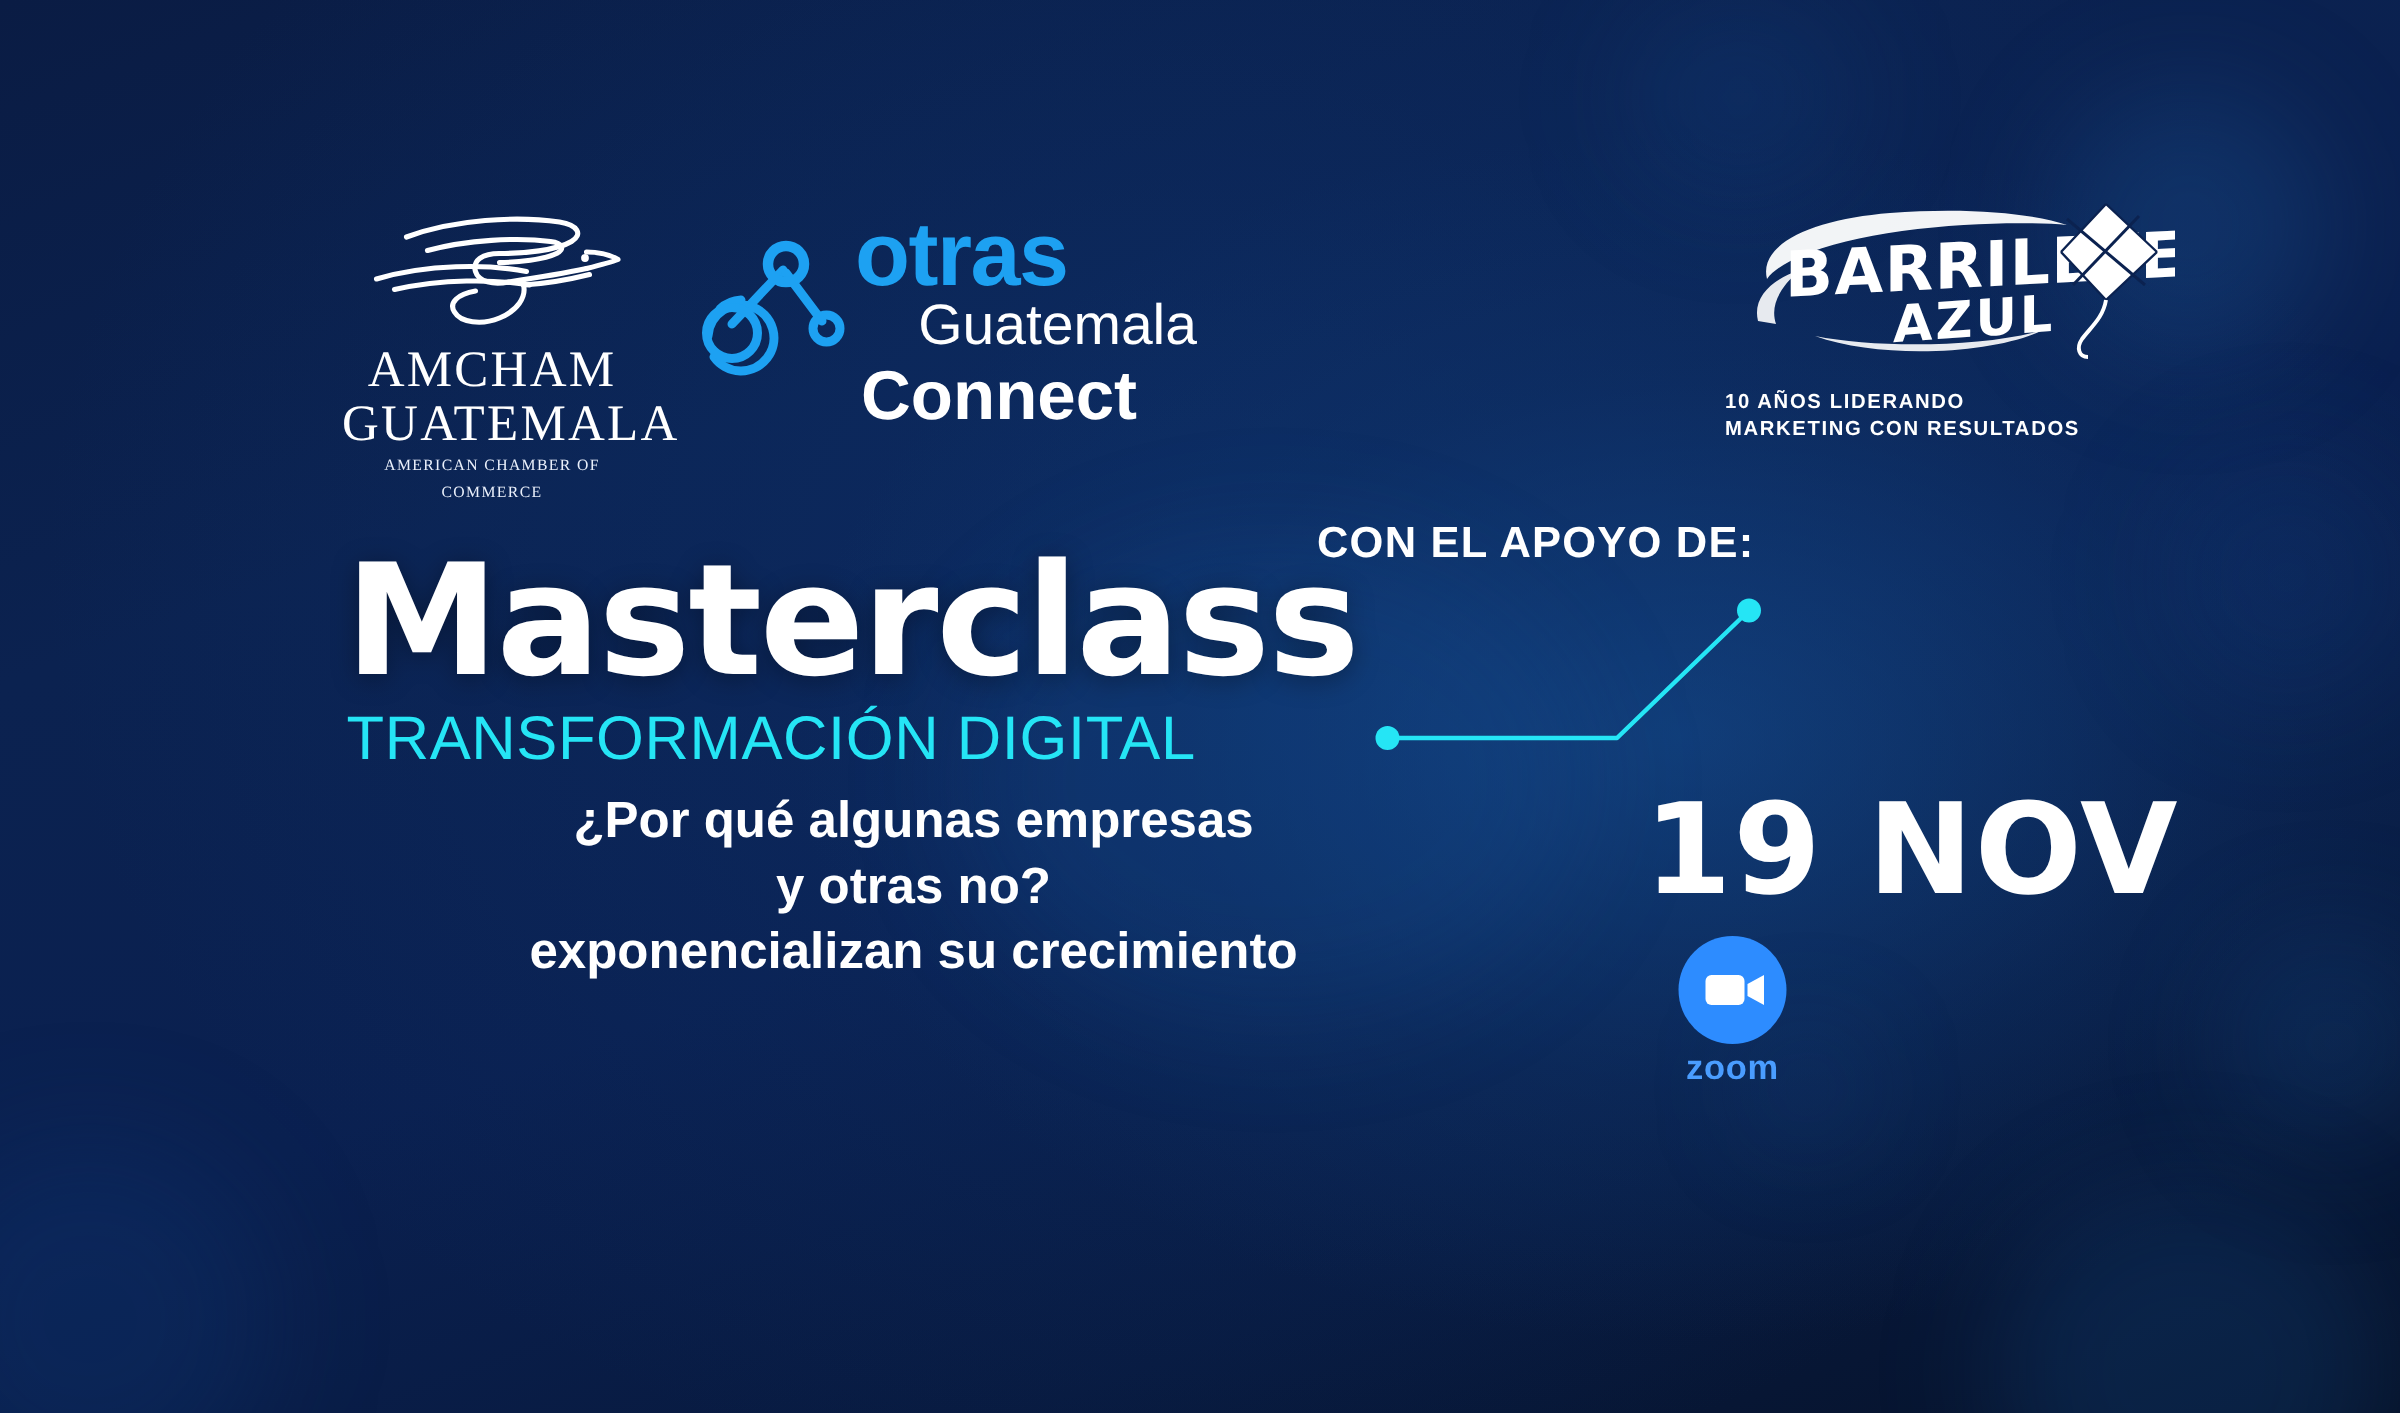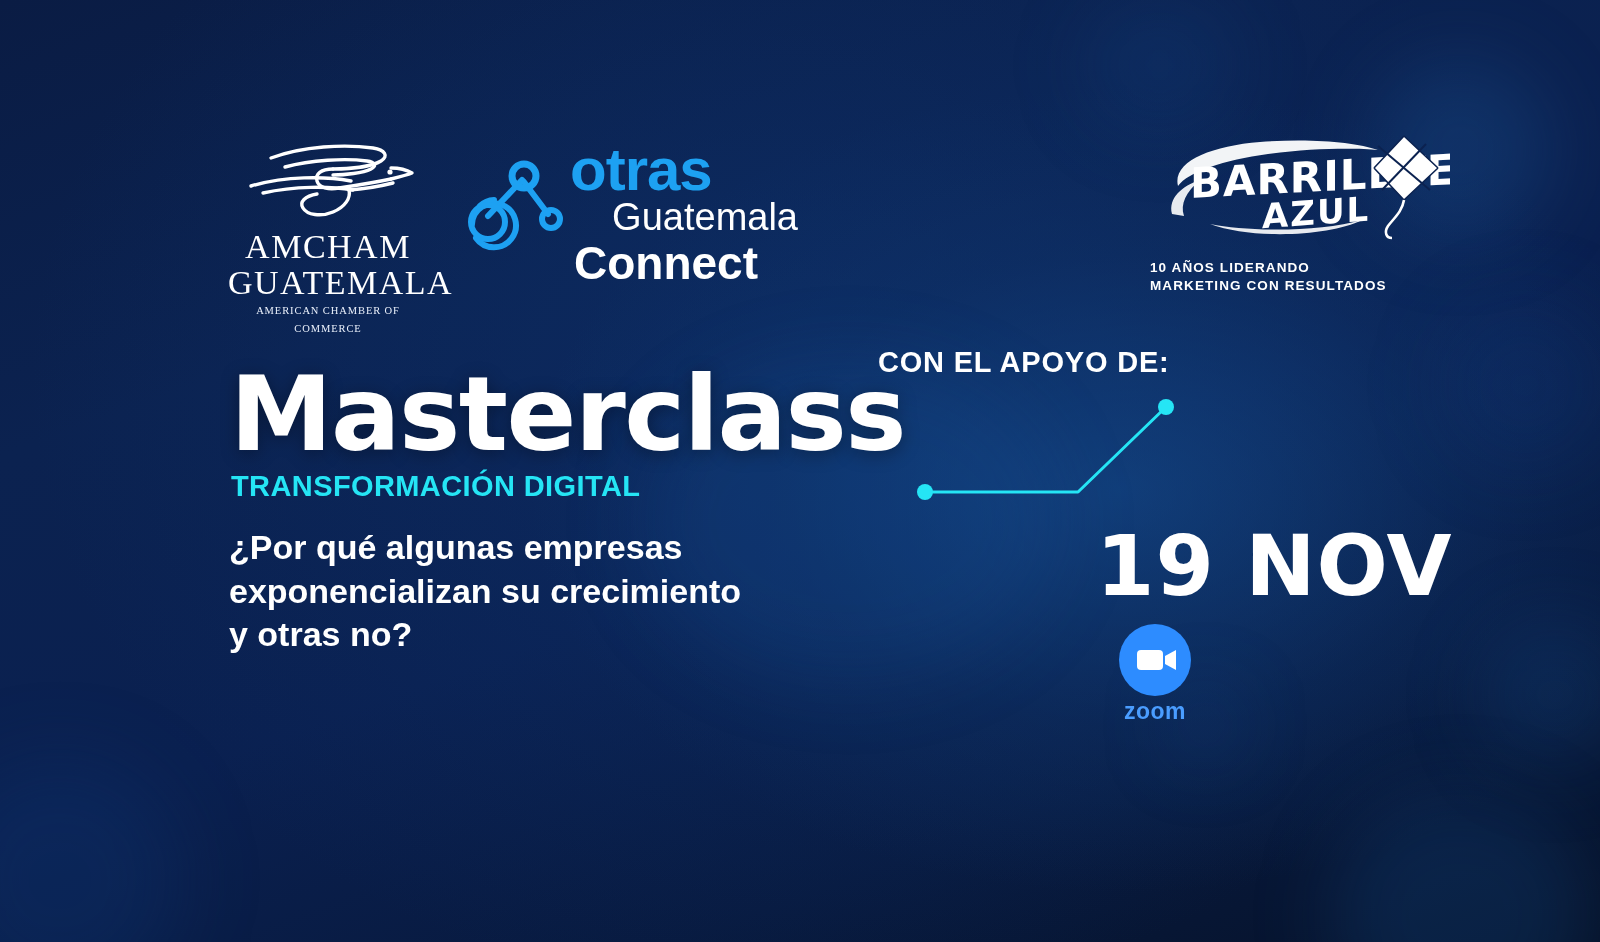--- a/index.html
+++ b/index.html
@@ -65,26 +65,26 @@
   
   .headline{
     position:absolute; left:230px; top:363px;
     color:#ffffff; font-size:103px; font-weight:700;
     letter-spacing:-1.5px; line-height:1;
     font-family:"DejaVu Sans", sans-serif;
     text-shadow:0 3px 18px rgba(0,0,0,0.35);
   }
   .subhead{
     position:absolute; left:231px; top:472px;
-    color:#25e5f5; font-size:29px; font-weight:700;
+    color:#25e5f5; font-size:41px; font-weight:400;
     letter-spacing:0.4px; line-height:1;
   }
   .question{
     position:absolute; left:229px; top:526px; width:760px;
-    color:#ffffff; font-size:34px; font-weight:700; line-height:1.28;
+    color:#ffffff; font-size:34px; font-weight:700; line-height:1.28;text-align:center;
   }
   .question div{ white-space:nowrap; }
 
   
   .connector{ position:absolute; left:900px; top:385px; pointer-events:none; }
 
   
   .datebox{
     position:absolute; left:1096px; top:524px;
     color:#ffffff; font-size:84px; font-weight:700; letter-spacing:1px; line-height:1;
@@ -178,22 +178,22 @@
       <span class="tag1">10 AÑOS LIDERANDO</span>
       <span class="tag2">MARKETING CON RESULTADOS</span>
     </div>
   </div>
 
   <div class="headline">Masterclass</div>
   <div class="subhead">TRANSFORMACIÓN DIGITAL</div>
 
   <div class="question">
     <div>¿Por qué algunas empresas</div>
+    <div>y otras no?</div>
     <div>exponencializan su crecimiento</div>
-    <div>y otras no?</div>
   </div>
 
   <svg class="connector" width="300" height="140" viewBox="0 0 300 140">
     <path d="M25 107 L178 107 L266 22" stroke="#25e5f5" stroke-width="3" fill="none" stroke-linecap="round" stroke-linejoin="round"></path>
     <circle cx="25" cy="107" r="8" fill="#25e5f5"></circle>
     <circle cx="266" cy="22" r="8" fill="#25e5f5"></circle>
   </svg>
 
   <div class="datebox">19 NOV</div>
 

